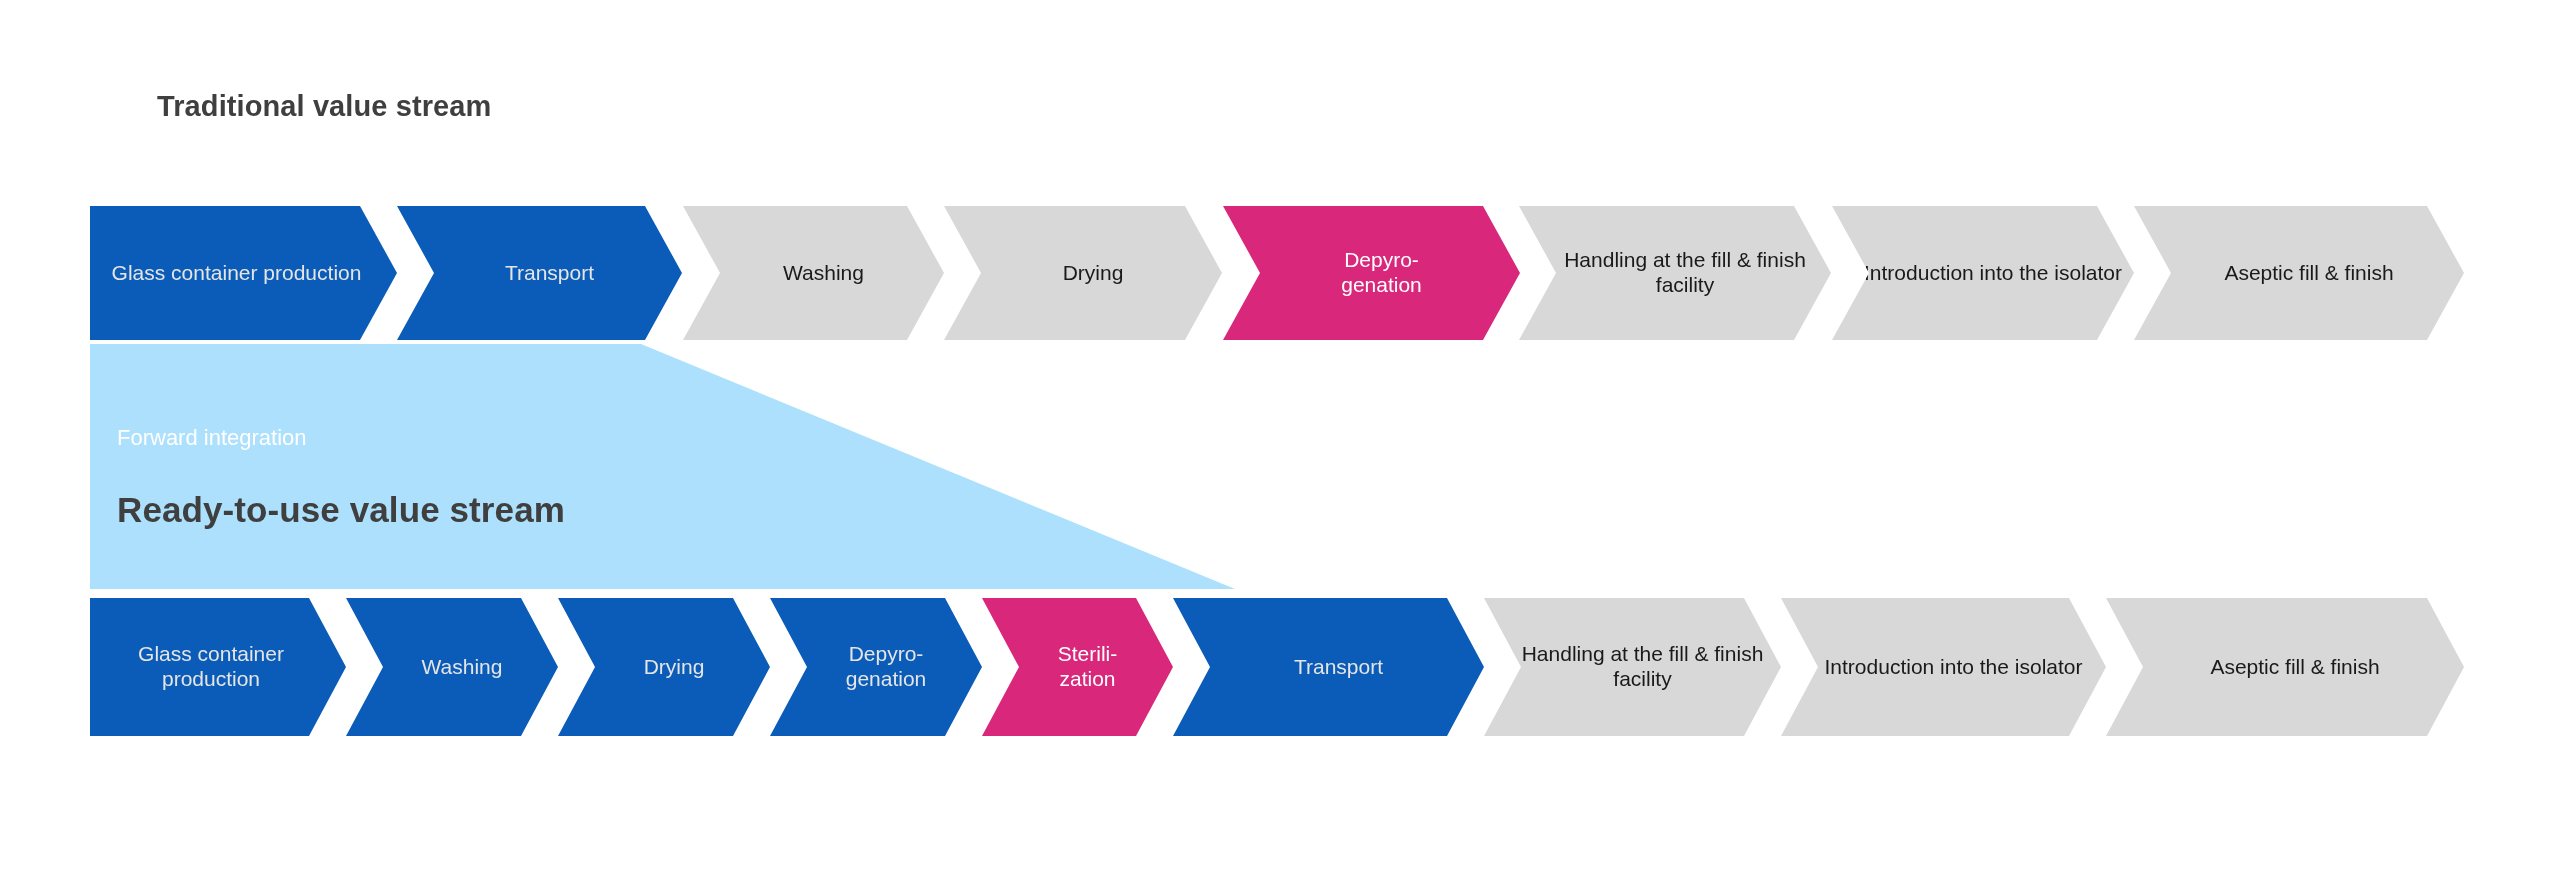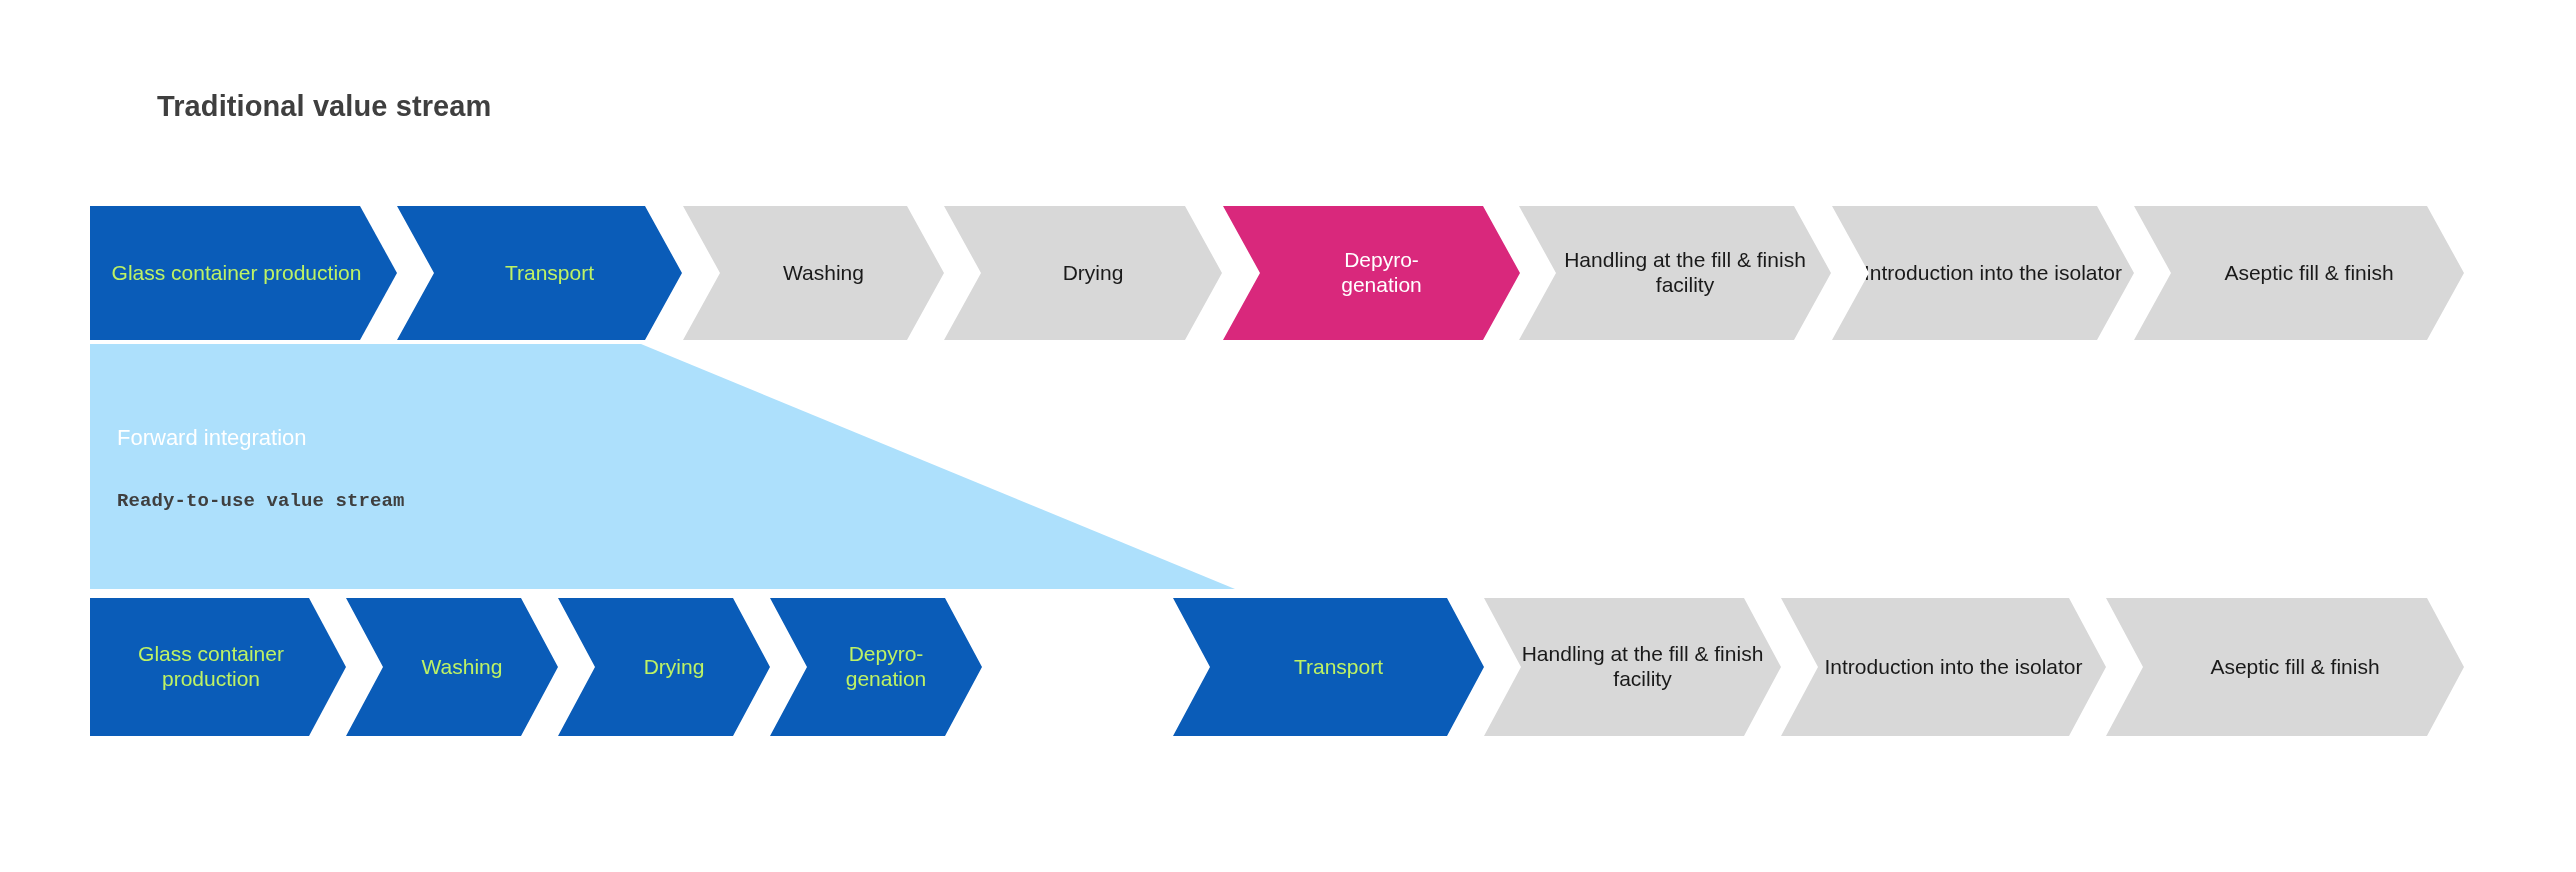--- a/index.html
+++ b/index.html
@@ -34,22 +34,21 @@
   }
   #title-traditional {
     left: 117px;
     top: 90px;
     font-size: 29px;
     margin-left: 40px;
   }
   #title-rtu {
     left: 117px;
     top: 490px;
-    font-size: 19px;
-    font-family: Liberation Mono, monospace;
+    font-size: 35px;
   }
 
   .band-caption {
     position: absolute;
     left: 117px;
     top: 425px;
     font-size: 22px;
     color: #ffffff;
     white-space: nowrap;
     font-family: "Liberation Sans", sans-serif;
@@ -93,21 +92,21 @@
   
   .chev.mid {
     clip-path: polygon(0 0, calc(100% - 37px) 0, 100% 50%, calc(100% - 37px) 100%, 0 100%, 37px 50%);
   }
 
   .chev .label {
     padding: 0 10px;
     pointer-events: none;
   }
 
-  .c-blue  { background: #0a5cb8; color: #bef264; }
+  .c-blue  { background: #0a5cb8; color: #e5e5e5; }
   .c-pink  { background: #d9287c; color: #ffffff; }
   .c-grey  { background: #d8d8d8; color: #1a1a1a; }
 
   #row-traditional .chev { font-size: 21px; }
   #row-rtu .chev         { font-size: 21px; }
 
   
   .chev.mid .label { transform: translateX(10px); }
   .chev.first .label { transform: translateX(-7px); }
 </style>
@@ -157,20 +156,23 @@
       </div>
       <div class="chev mid c-blue" style="left: 256px; width: 212px;">
         <span class="label">Washing</span>
       </div>
       <div class="chev mid c-blue" style="left: 468px; width: 212px;">
         <span class="label">Drying</span>
       </div>
       <div class="chev mid c-blue" style="left: 680px; width: 212px;">
         <span class="label">Depyro-<br>genation</span>
       </div>
+      <div class="chev mid c-pink" style="left: 892px; width: 191px;">
+        <span class="label">Sterili-<br>zation</span>
+      </div>
       <div class="chev mid c-blue" style="left: 1083px; width: 311px;">
         <span class="label">Transport</span>
       </div>
       <div class="chev mid c-grey" style="left: 1394px; width: 297px;">
         <span class="label">Handling at the fill &amp; finish facility</span>
       </div>
       <div class="chev mid c-grey" style="left: 1691px; width: 325px;">
         <span class="label">Introduction into the isolator</span>
       </div>
       <div class="chev mid c-grey" style="left: 2016px; width: 358px;">

